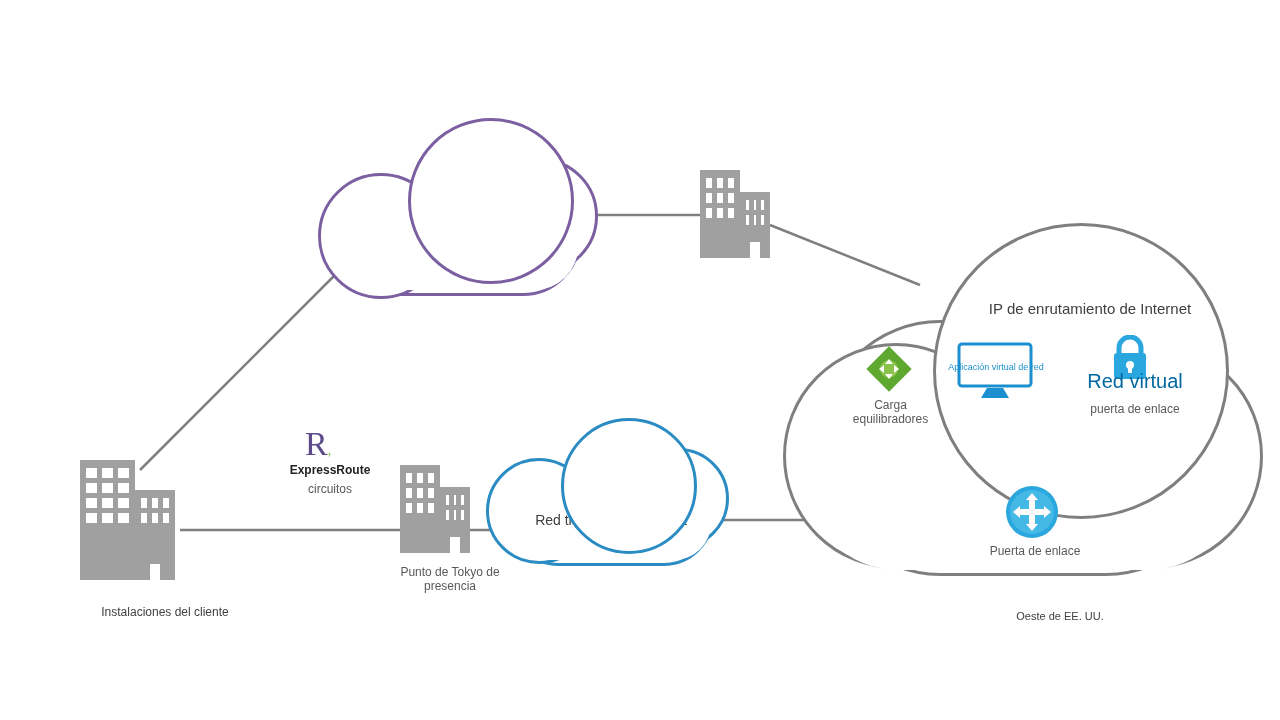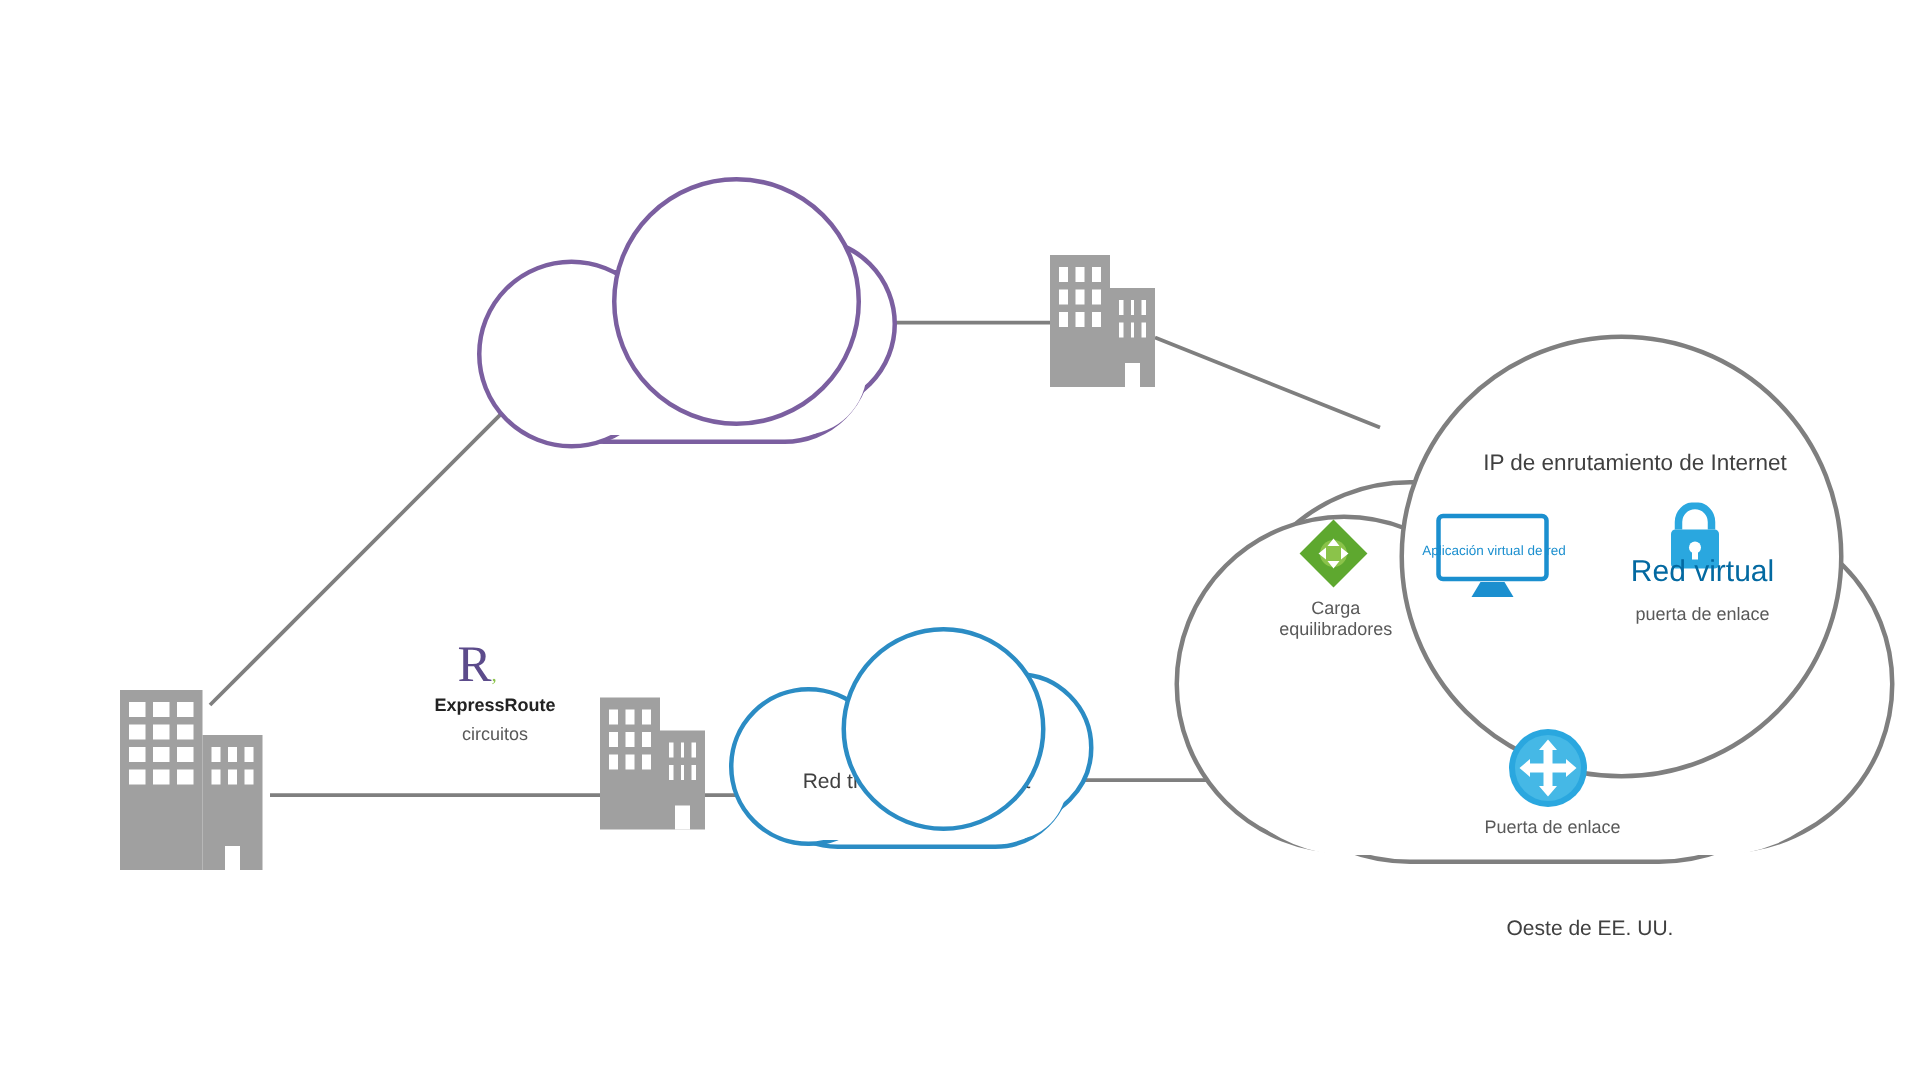--- a/index.html
+++ b/index.html
@@ -220,20 +220,21 @@
           <span></span>
           <span></span>
           <span></span>
           <span></span>
           <span></span>
           <span></span>
         </div>
         <div class="door"></div>
       </div>
 </div>
+<div class="label" style="left:55px; top:605px; width:220px;">Instalaciones del cliente</div>
 
 <div class="er-r">R<span style="font-size:14px;color:#8bc34a;">,</span></div>
 <div class="label bold" style="left:260px; top:463px; width:140px;">ExpressRoute</div>
 <div class="label small" style="left:260px; top:482px; width:140px;">circuitos</div>
 
 <div class="building building-pop" style="left:400px; top:465px;">
   <div class="tower a">
         <div class="wingrid">
           <span></span>
           <span></span>
@@ -251,20 +252,24 @@
           <span></span>
           <span></span>
           <span></span>
           <span></span>
           <span></span>
           <span></span>
         </div>
         <div class="door"></div>
       </div>
 </div>
+<div class="label small" style="left:370px; top:565px; width:160px;">
+  <span>Punto de Tokyo de</span><br>
+  <span>presencia</span>
+</div>
 
 <div class="building building-pop" style="left:700px; top:170px;">
   <div class="tower a">
         <div class="wingrid">
           <span></span>
           <span></span>
           <span></span>
           <span></span>
           <span></span>
           <span></span>
@@ -280,21 +285,21 @@
           <span></span>
           <span></span>
           <span></span>
           <span></span>
         </div>
         <div class="door"></div>
       </div>
 </div>
 
 <div class="label" style="left:940px; top:300px; width:300px; font-size:15px;">IP de enrutamiento de Internet</div>
-<div class="label" style="left:960px; top:610px; width:200px; font-size:14px;">Oeste de EE. UU.</div>
+<div class="label" style="left:960px; top:610px; width:200px; font-size:11px;">Oeste de EE. UU.</div>
 
 <svg class="lb-icon" viewBox="0 0 48 48">
   <rect x="8" y="8" width="32" height="32" fill="#5ea82f" transform="rotate(45 24 24)"></rect>
   <circle cx="24" cy="24" r="9" fill="#8bc34a"></circle>
   <path d="M24 14 l4 5 h-8 z M24 34 l-4 -5 h8 z M14 24 l5 -4 v8 z M34 24 l-5 4 v-8 z" fill="#fff"></path>
 </svg>
 <div class="label small" style="left:843px; top:398px; width:95px;">
   <span>Carga</span><br>
   <span>equilibradores</span>
 </div>

